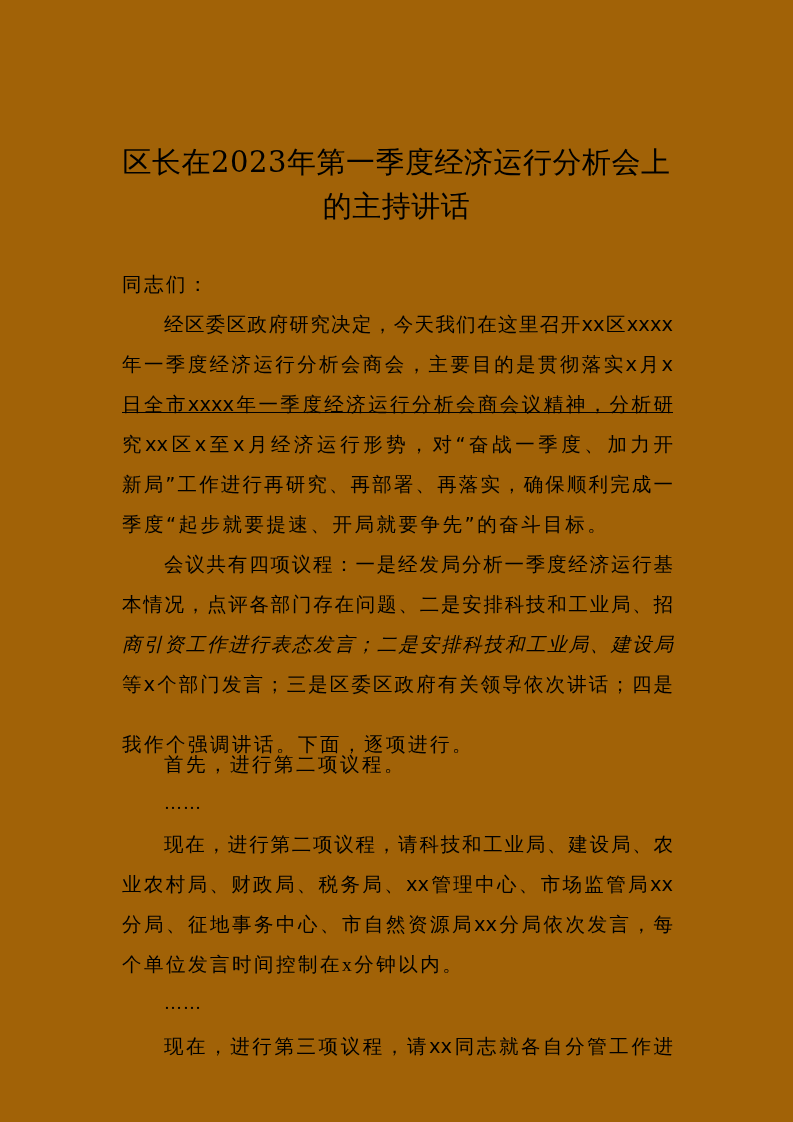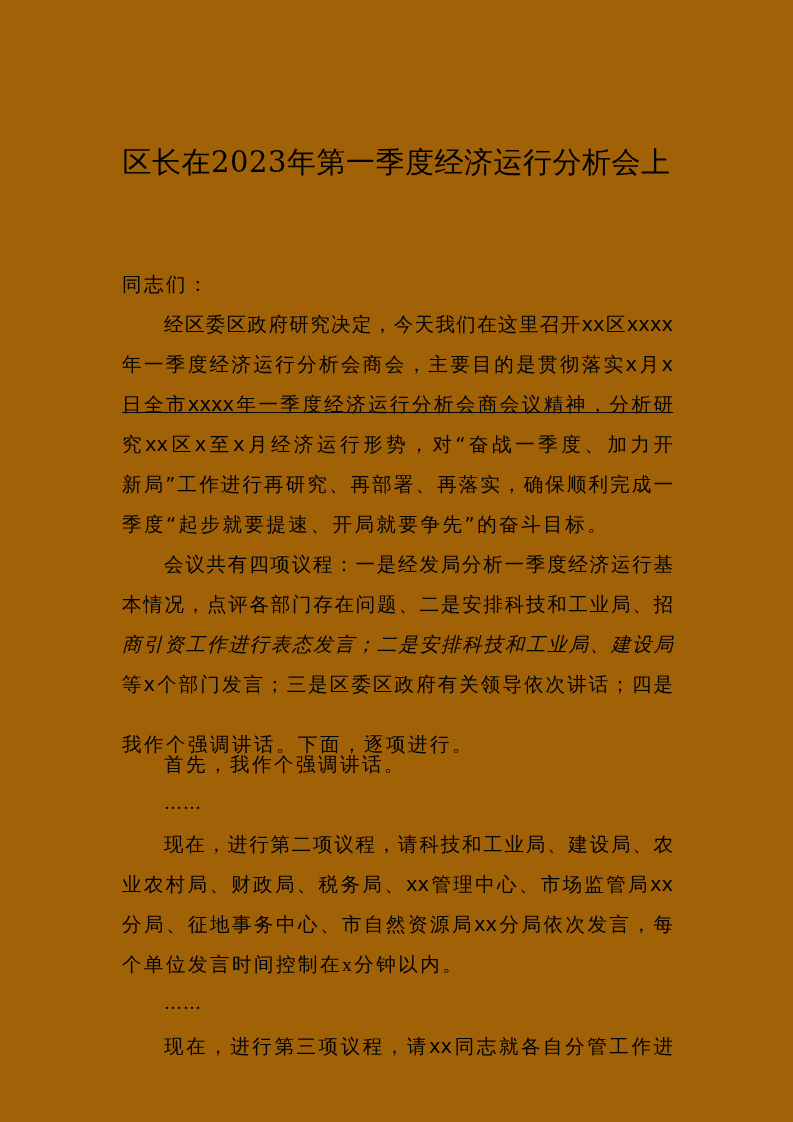--- a/index.html
+++ b/index.html
@@ -25,40 +25,41 @@
     .line.last { text-align-last: left; letter-spacing: 2.5px; }
     .line.indent { left: 42px; width: 509px; }
     .ellipsis { position: absolute; left: 42px; height: 36px; line-height: 36px; font-family: "Liberation Serif", serif; font-size: 18px; letter-spacing: 1px; }
   </style>
 </head>
 <body>
 
 <div class="page">
   <div class="title">
     <span class="tline">区长在2023年第一季度经济运行分析会上</span>
+    <span class="tline">的主持讲话</span>
   </div>
 
   <div class="body">
 
     <div class="line last" style="top:0px;">同志们：</div>
 
     <div class="line indent" style="top:40px;">经区委区政府研究决定，今天我们在这里召开xx区xxxx</div>
     <div class="line" style="top:80px;">年一季度经济运行分析会商会，主要目的是贯彻落实x月x</div>
     <div class="line" style="top:120px;text-decoration:underline;">日全市xxxx年一季度经济运行分析会商会议精神，分析研</div>
     <div class="line" style="top:160px;">究xx区x至x月经济运行形势，对“奋战一季度、加力开</div>
     <div class="line" style="top:200px;">新局”工作进行再研究、再部署、再落实，确保顺利完成一</div>
     <div class="line last" style="top:240px;">季度“起步就要提速、开局就要争先”的奋斗目标。</div>
 
     <div class="line indent" style="top:280px;">会议共有四项议程：一是经发局分析一季度经济运行基</div>
     <div class="line" style="top:320px;">本情况，点评各部门存在问题、二是安排科技和工业局、招</div>
     <div class="line" style="top:360px;font-style:italic;">商引资工作进行表态发言；二是安排科技和工业局、建设局</div>
     <div class="line" style="top:400px;">等x个部门发言；三是区委区政府有关领导依次讲话；四是</div>
     <div class="line last" style="top:460px;">我作个强调讲话。下面，逐项进行。</div>
 
-    <div class="line indent last" style="top:480px;">首先，我作个强调讲话。</div>
+    <div class="line indent last" style="top:480px;">首先，进行第二项议程。</div>
 
     <div class="ellipsis" style="top:518px;">……</div>
 
     <div class="line indent" style="top:560px;">现在，进行第二项议程，请科技和工业局、建设局、农</div>
     <div class="line" style="top:600px;">业农村局、财政局、税务局、xx管理中心、市场监管局xx</div>
     <div class="line" style="top:640px;">分局、征地事务中心、市自然资源局xx分局依次发言，每</div>
     <div class="line last" style="top:680px;font-family:Liberation Serif, serif;">个单位发言时间控制在x分钟以内。</div>
 
     <div class="ellipsis" style="top:718px;">……</div>
 

